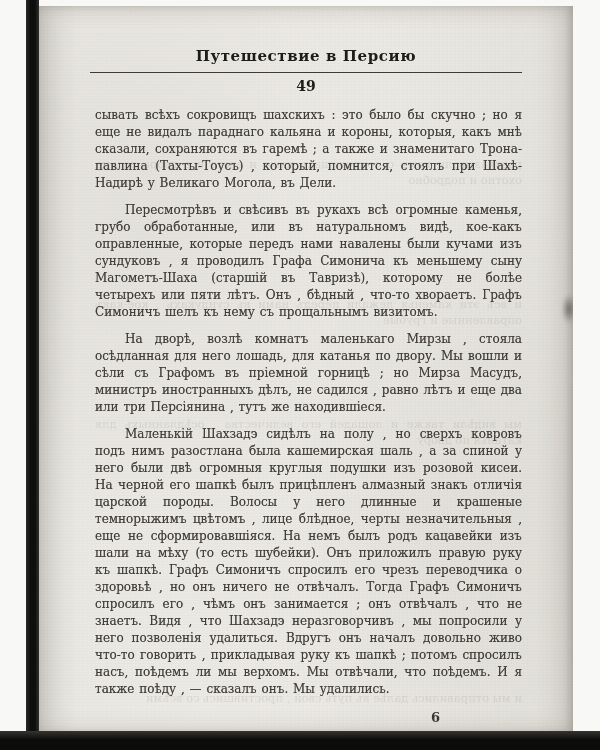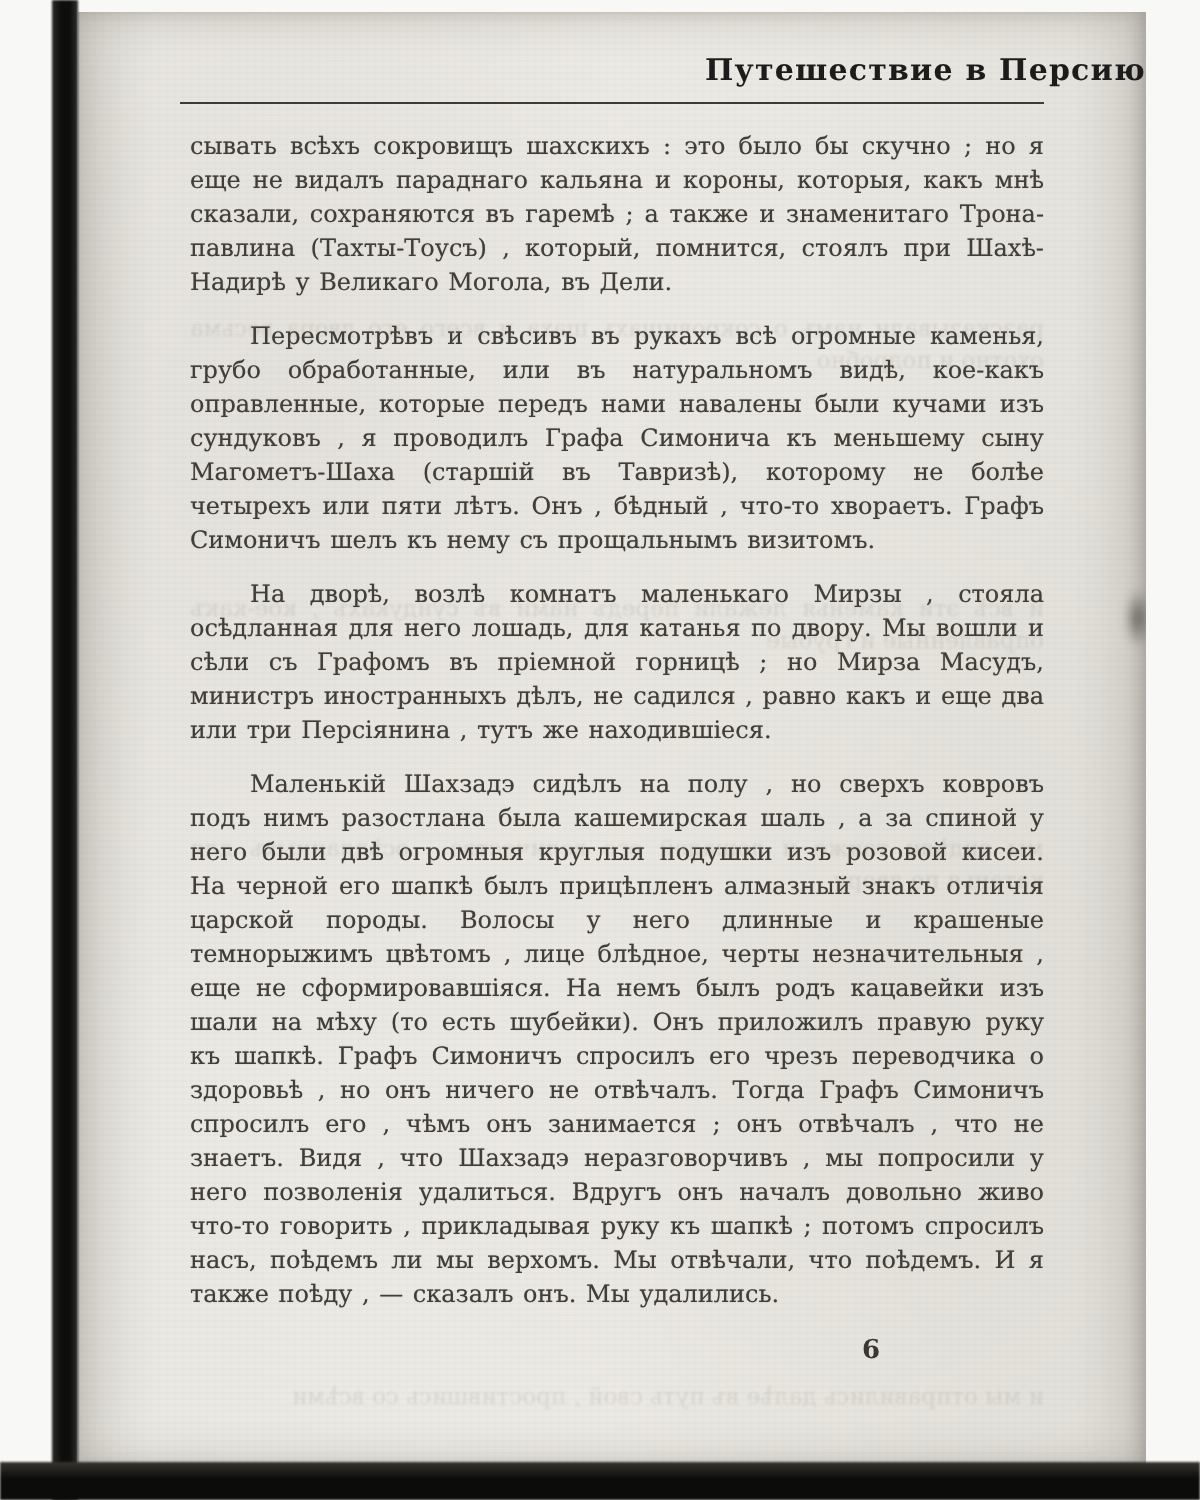--- a/index.html
+++ b/index.html
@@ -45,21 +45,21 @@
     z-index:3;
   }
   .smudge {
     position:absolute; right:-3px; top:288px;
     width:14px; height:30px;
     background:radial-gradient(ellipse, rgba(40,38,34,0.6), transparent 70%);
     filter:blur(2px);
     z-index:2;
   }
   
-  .header { position:relative; z-index:2; text-align:right; padding-top:20px; }
+  .header { position:relative; z-index:2; text-align:center; padding-top:41px; }
   .running-title {
     font-size:15px; font-weight:bold;
     letter-spacing:0.6px;
     color:#1d1c1a;
   }
   .header-rule {
     width:432px; margin:7px auto 0;
     border:0; border-top:1.4px solid #3d3b37;
   }
   .page-number-top {
@@ -111,26 +111,27 @@
   <div class="paper">
 
     <div class="ghost ghost-1">разсказывали намъ о сокровищахъ шаха и всего его двора весьма охотно и подробно</div>
     <div class="ghost ghost-2">и всѣ эти каменья лежали передъ нами въ сундукахъ , кое-какъ оправленные и грубые</div>
     <div class="ghost ghost-3">мы видѣли также и лошадей его величества , осѣдланныхъ для катанья по двору</div>
     <div class="ghost ghost-4">и мы отправились далѣе въ путь свой , простившись со всѣми</div>
 
     <div class="header">
       <div class="running-title">Путешествие в Персию</div>
       <hr class="header-rule">
+      <div class="page-number-top">49</div>
     </div>
 
     <div class="page-body">
       <p class="no-indent">сывать всѣхъ сокровищъ шахскихъ : это было бы скучно ; но я еще не видалъ параднаго кальяна и короны, которыя, какъ мнѣ сказали, сохраняются въ гаремѣ ; а также и знаменитаго Трона-павлина (Тахты-Тоусъ) , который, помнится, стоялъ при Шахѣ-Надирѣ у Великаго Могола, въ Дели.</p>
       <p>Пересмотрѣвъ и свѣсивъ въ рукахъ всѣ огромные каменья, грубо обработанные, или въ натуральномъ видѣ, кое-какъ оправленные, которые передъ нами навалены были кучами изъ сундуковъ , я проводилъ Графа Симонича къ меньшему сыну Магометъ-Шаха (старшій въ Тавризѣ), которому не болѣе четырехъ или пяти лѣтъ. Онъ , бѣдный , что-то хвораетъ. Графъ Симоничъ шелъ къ нему съ прощальнымъ визитомъ.</p>
-      <p>На дворѣ, возлѣ комнатъ маленькаго Мирзы , стояла осѣдланная для него лошадь, для катанья по двору. Мы вошли и сѣли съ Графомъ въ пріемной горницѣ ; но Мирза Масудъ, министръ иностранныхъ дѣлъ, не садился , равно какъ и еще два или три Персіянина , тутъ же находившіеся.</p>
+      <p>На дворѣ, возлѣ комнатъ маленькаго Мирзы , стояла осѣдланная для него лошадь, для катанья по двору. Мы вошли и сѣли съ Графомъ въ пріемной горницѣ ; но Мирза Масудъ, министръ иностранныхъ дѣлъ, не садился , равно лѣтъ и еще два или три Персіянина , тутъ же находившіеся.</p>
       <p>Маленькій Шахзадэ сидѣлъ на полу , но сверхъ ковровъ подъ нимъ разостлана была кашемирская шаль , а за спиной у него были двѣ огромныя круглыя подушки изъ розовой кисеи. На черной его шапкѣ былъ прицѣпленъ алмазный знакъ отличія царской породы. Волосы у него длинные и крашеные темнорыжимъ цвѣтомъ , лице блѣдное, черты незначительныя , еще не сформировавшіяся. На немъ былъ родъ кацавейки изъ шали на мѣху (то есть шубейки). Онъ приложилъ правую руку къ шапкѣ. Графъ Симоничъ спросилъ его чрезъ переводчика о здоровьѣ , но онъ ничего не отвѣчалъ. Тогда Графъ Симоничъ спросилъ его , чѣмъ онъ занимается ; онъ отвѣчалъ , что не знаетъ. Видя , что Шахзадэ неразговорчивъ , мы попросили у него позволенія удалиться. Вдругъ онъ началъ довольно живо что-то говорить , прикладывая руку къ шапкѣ ; потомъ спросилъ насъ, поѣдемъ ли мы верхомъ. Мы отвѣчали, что поѣдемъ. И я также поѣду , — сказалъ онъ. Мы удалились.</p>
     </div>
 
     <div class="signature-number">6</div>
 
     <div class="smudge"></div>
   </div>
 
   <div class="edge-left"></div>
   <div class="edge-bottom"></div>

